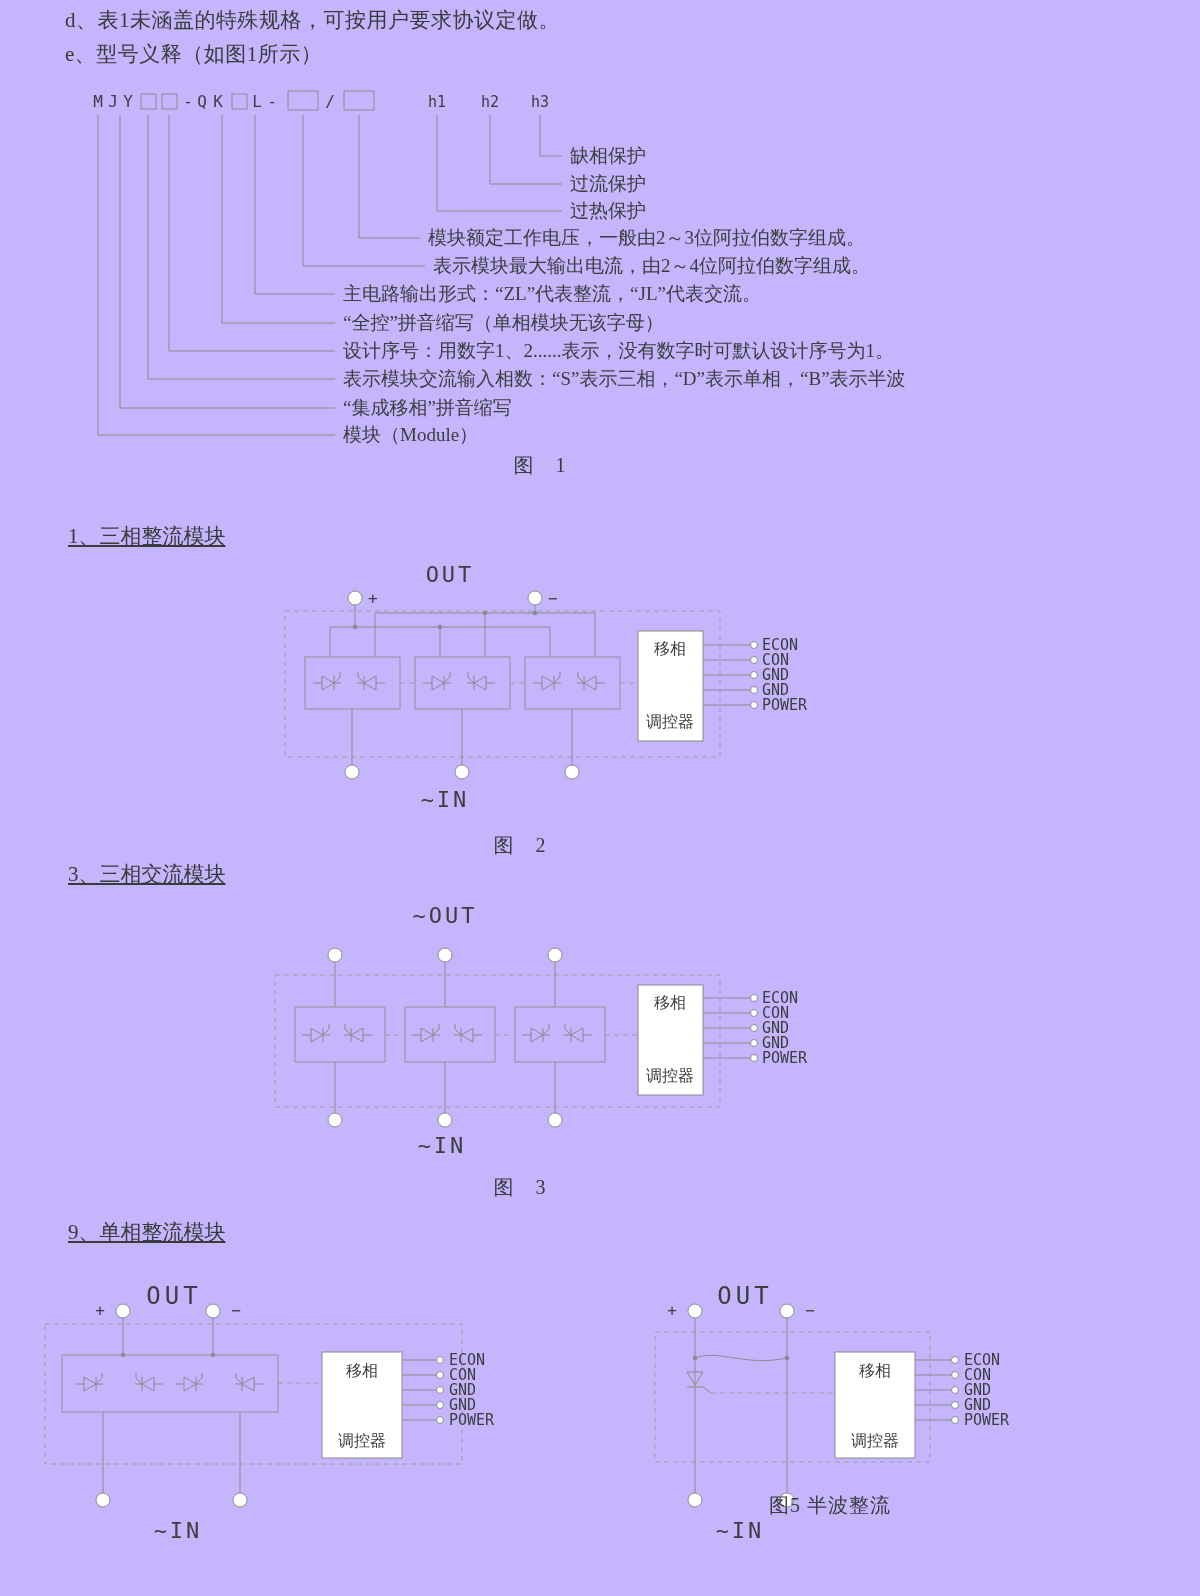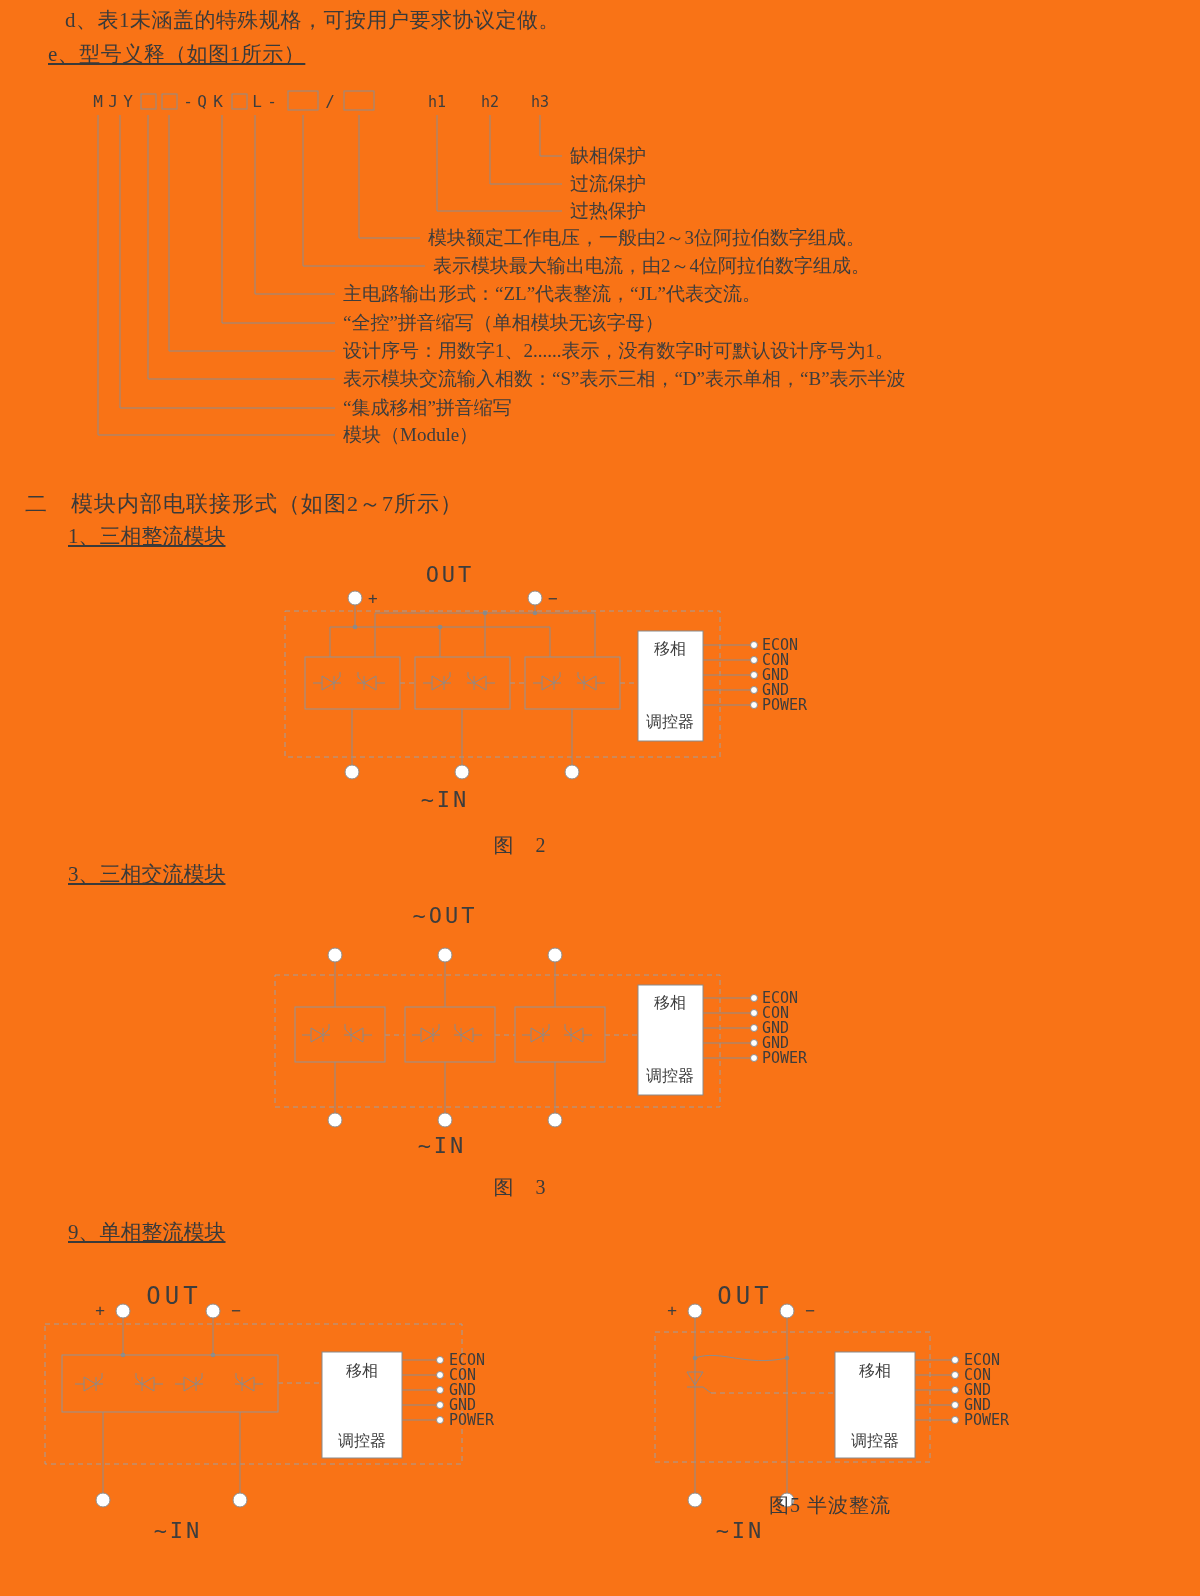--- a/index.html
+++ b/index.html
@@ -1,18 +1,18 @@
 <!DOCTYPE html>
 <html><head>
 <meta charset="utf-8">
 <style>
   * { margin:0; padding:0; box-sizing:border-box; }
   html,body { background:#ffffff; }
   .page {
-    position:relative; width:1200px; height:1596px; background:#f97316; overflow:hidden;
+    position:relative; width:1200px; height:1596px; background:#c4b5fd; overflow:hidden;
     font-family:"Liberation Serif","DejaVu Serif",serif; color:#3a3a3a;
   }
   .abs { position:absolute; }
   .body-text { font-size:21px; letter-spacing:0.5px; }
   .heading { font-size:22px; letter-spacing:1px; }
   .sub-heading { font-size:21px;text-decoration:underline; }
   .caption { font-size:20px; text-align:center; letter-spacing:1px; }
   svg.fig { position:absolute; overflow:visible; }
   svg text { fill:#3d3d3d; }
   .cjk { font-family:"Liberation Serif","DejaVu Serif",serif; }
@@ -33,21 +33,21 @@
   .dot { fill:#8a8a8a; }
   .scr { stroke:#8a8a8a; fill:none; stroke-width:1; }
   .codebox { stroke:#8d8d8d; fill:none; stroke-width:1; }
 </style>
 </head>
 <body>
 
 <div class="page">
 
   <div class="abs body-text" style="left:65px; top:6px;">d、表1未涵盖的特殊规格，可按用户要求协议定做。</div>
-  <div class="abs body-text" style="left:48px; top:40px;text-decoration:underline;">e、型号义释（如图1所示）</div>
+  <div class="abs body-text" style="left:65px; top:40px;">e、型号义释（如图1所示）</div>
 
   <svg class="fig" style="left:0; top:83px;" width="1200" height="372" viewBox="0 0 1200 372">
 
     <g>
       <text class="mono code-ch" x="98" y="24" text-anchor="middle">M</text>
       <text class="mono code-ch" x="113" y="24" text-anchor="middle">J</text>
       <text class="mono code-ch" x="128" y="24" text-anchor="middle">Y</text>
       <rect class="codebox" x="141" y="11" width="15" height="15"></rect>
       <rect class="codebox" x="162" y="11" width="15" height="15"></rect>
       <text class="mono code-ch" x="188" y="24" text-anchor="middle">-</text>
@@ -85,22 +85,22 @@
       <text class="cjk expl" x="428" y="161">模块额定工作电压，一般由2～3位阿拉伯数字组成。</text>
       <text class="cjk expl" x="433" y="189">表示模块最大输出电流，由2～4位阿拉伯数字组成。</text>
       <text class="cjk expl" x="343" y="217">主电路输出形式：“ZL”代表整流，“JL”代表交流。</text>
       <text class="cjk expl" x="343" y="246">“全控”拼音缩写（单相模块无该字母）</text>
       <text class="cjk expl" x="343" y="274">设计序号：用数字1、2......表示，没有数字时可默认设计序号为1。</text>
       <text class="cjk expl" x="343" y="302">表示模块交流输入相数：“S”表示三相，“D”表示单相，“B”表示半波</text>
       <text class="cjk expl" x="343" y="331">“集成移相”拼音缩写</text>
       <text class="cjk expl" x="343" y="358">模块（Module）</text>
     </g>
   </svg>
-
-  <div class="abs heading" style="left:25px; top:489px;">二　模块内部电联接形式（如图2～7所示）</div>
+  <div class="abs caption" style="left:240px; top:452px; width:600px;">图　1</div>
+
   <div class="abs sub-heading" style="left:68px; top:522px;">1、三相整流模块</div>
 
   <svg class="fig" style="left:260px; top:557px;" width="560" height="265" viewBox="0 0 560 265">
     <defs>
       <g id="scrR" class="scr">
         <path d="M0 10 H9"></path>
           <path d="M9 3 L9 17 L21 10 Z"></path>
           <path d="M21 3 V17"></path>
           <path d="M21 10 H28"></path>
           <path d="M21 10 L27 4 L27 -1"></path>

